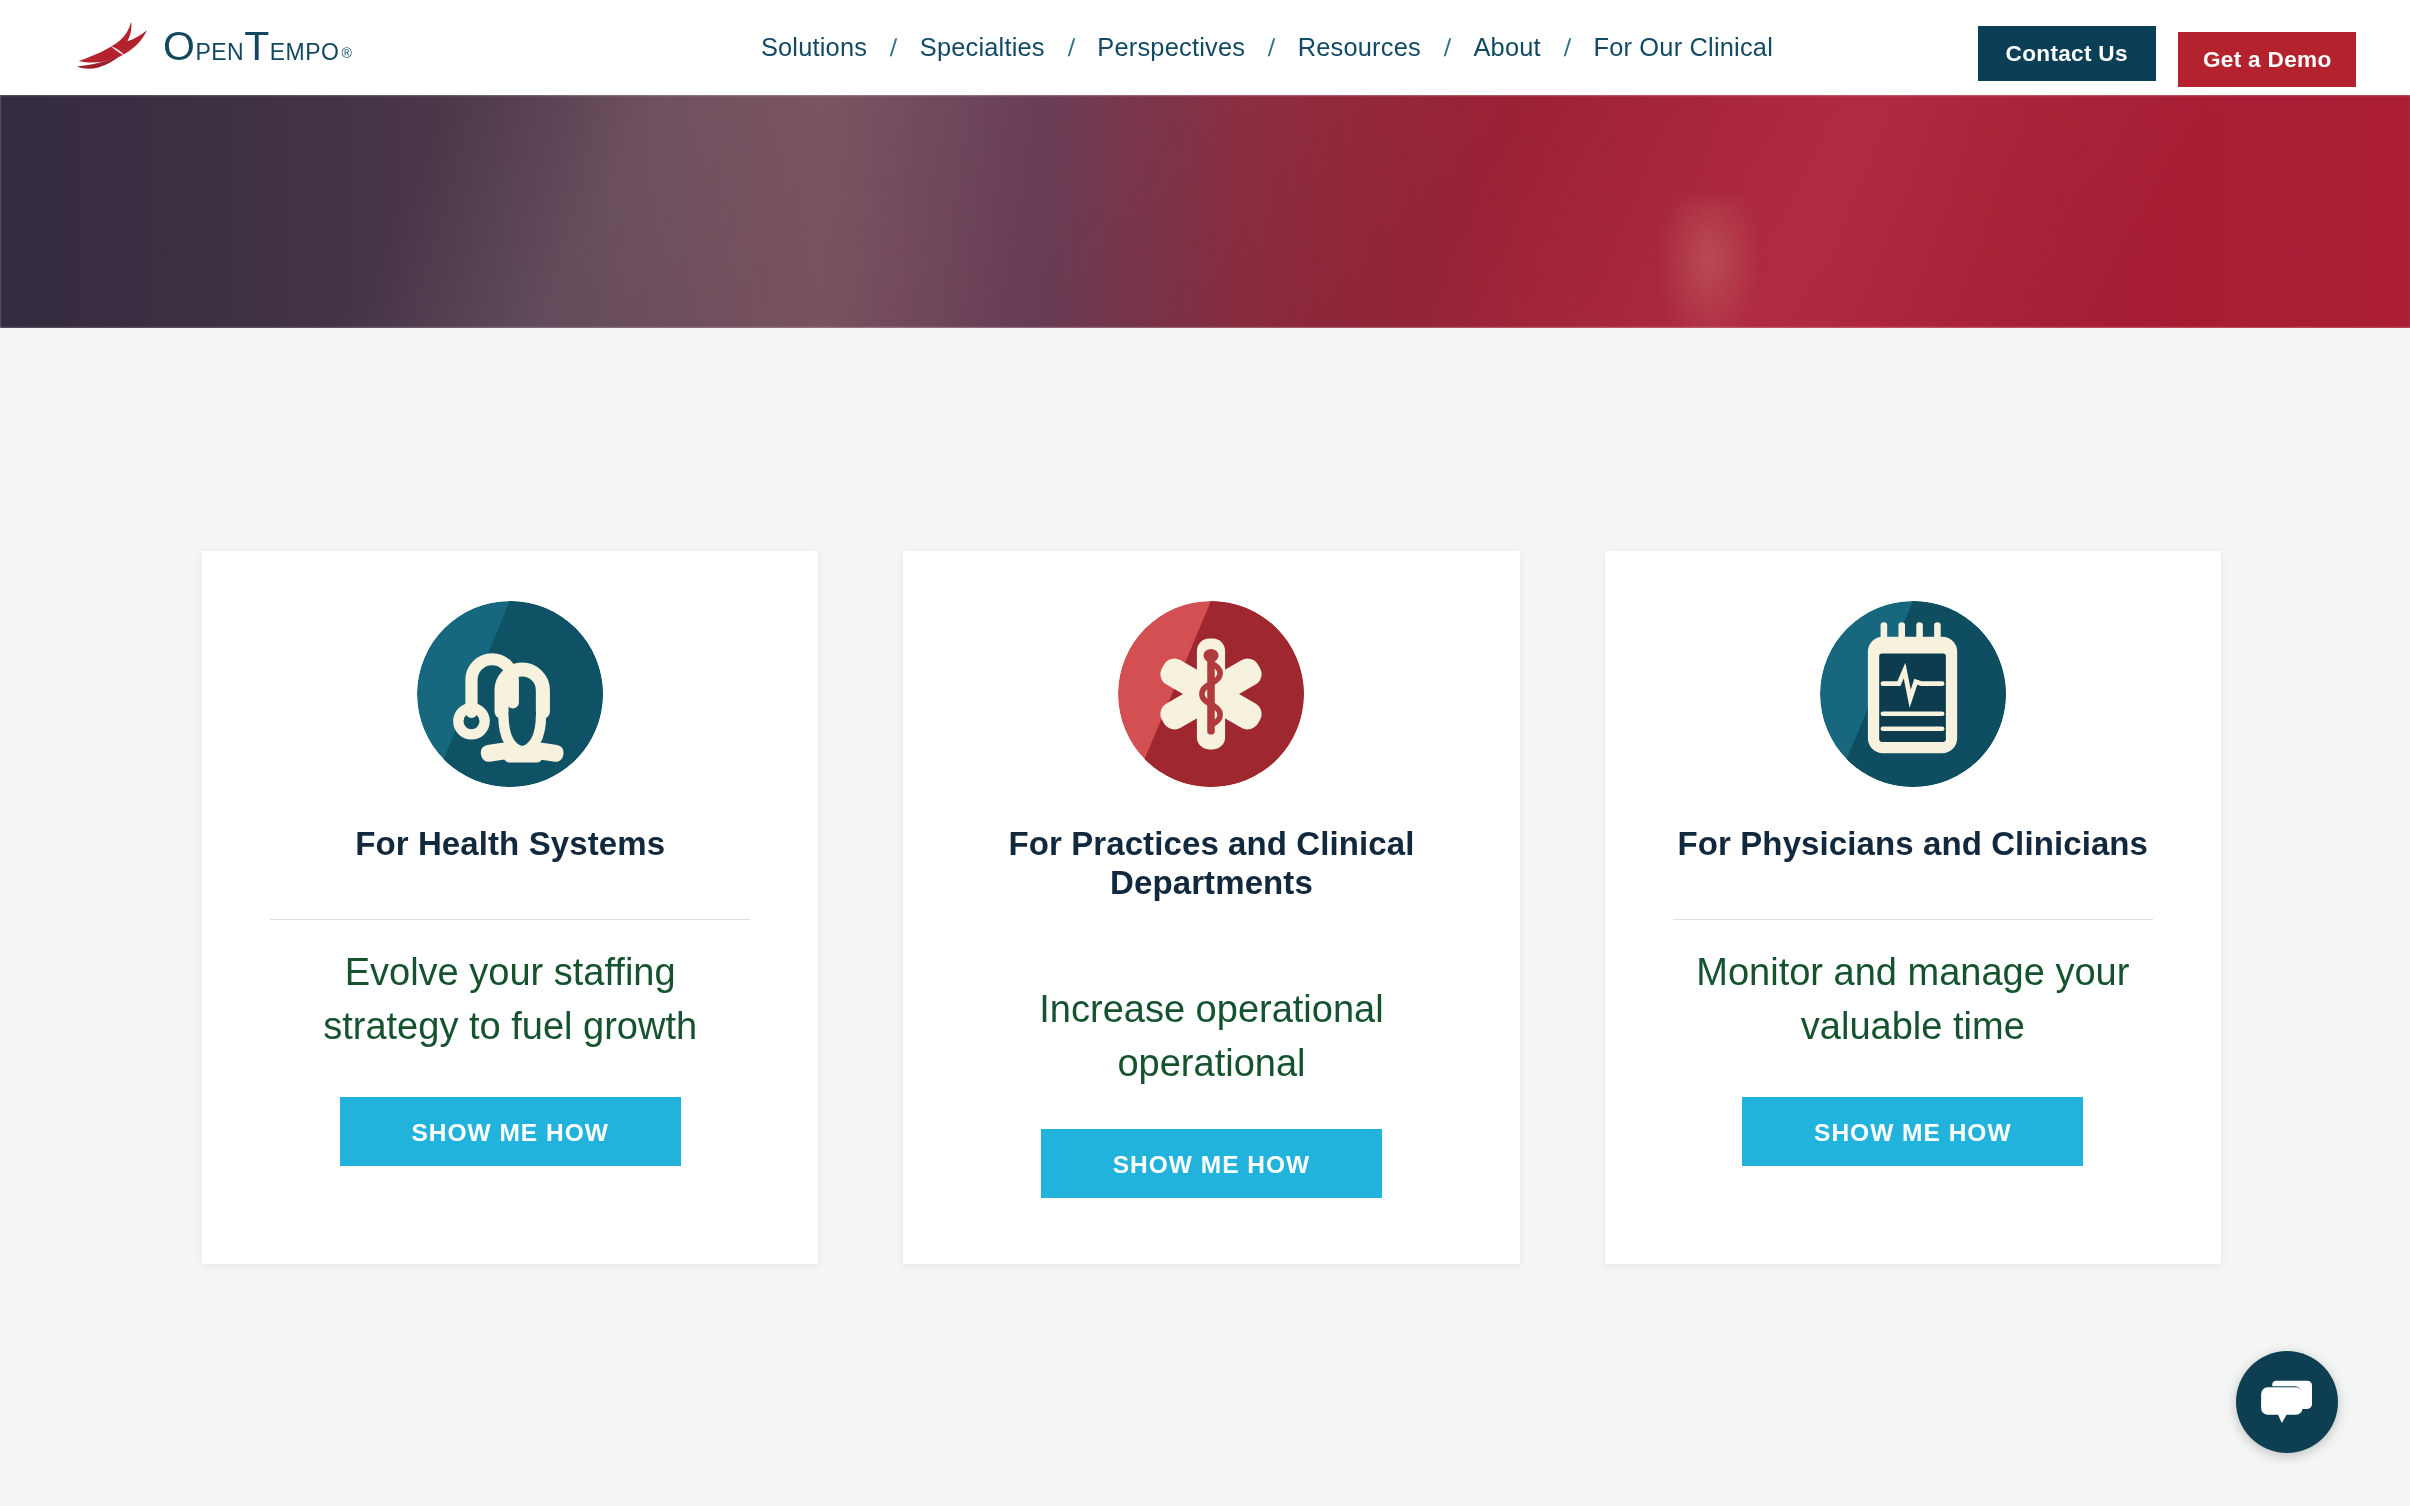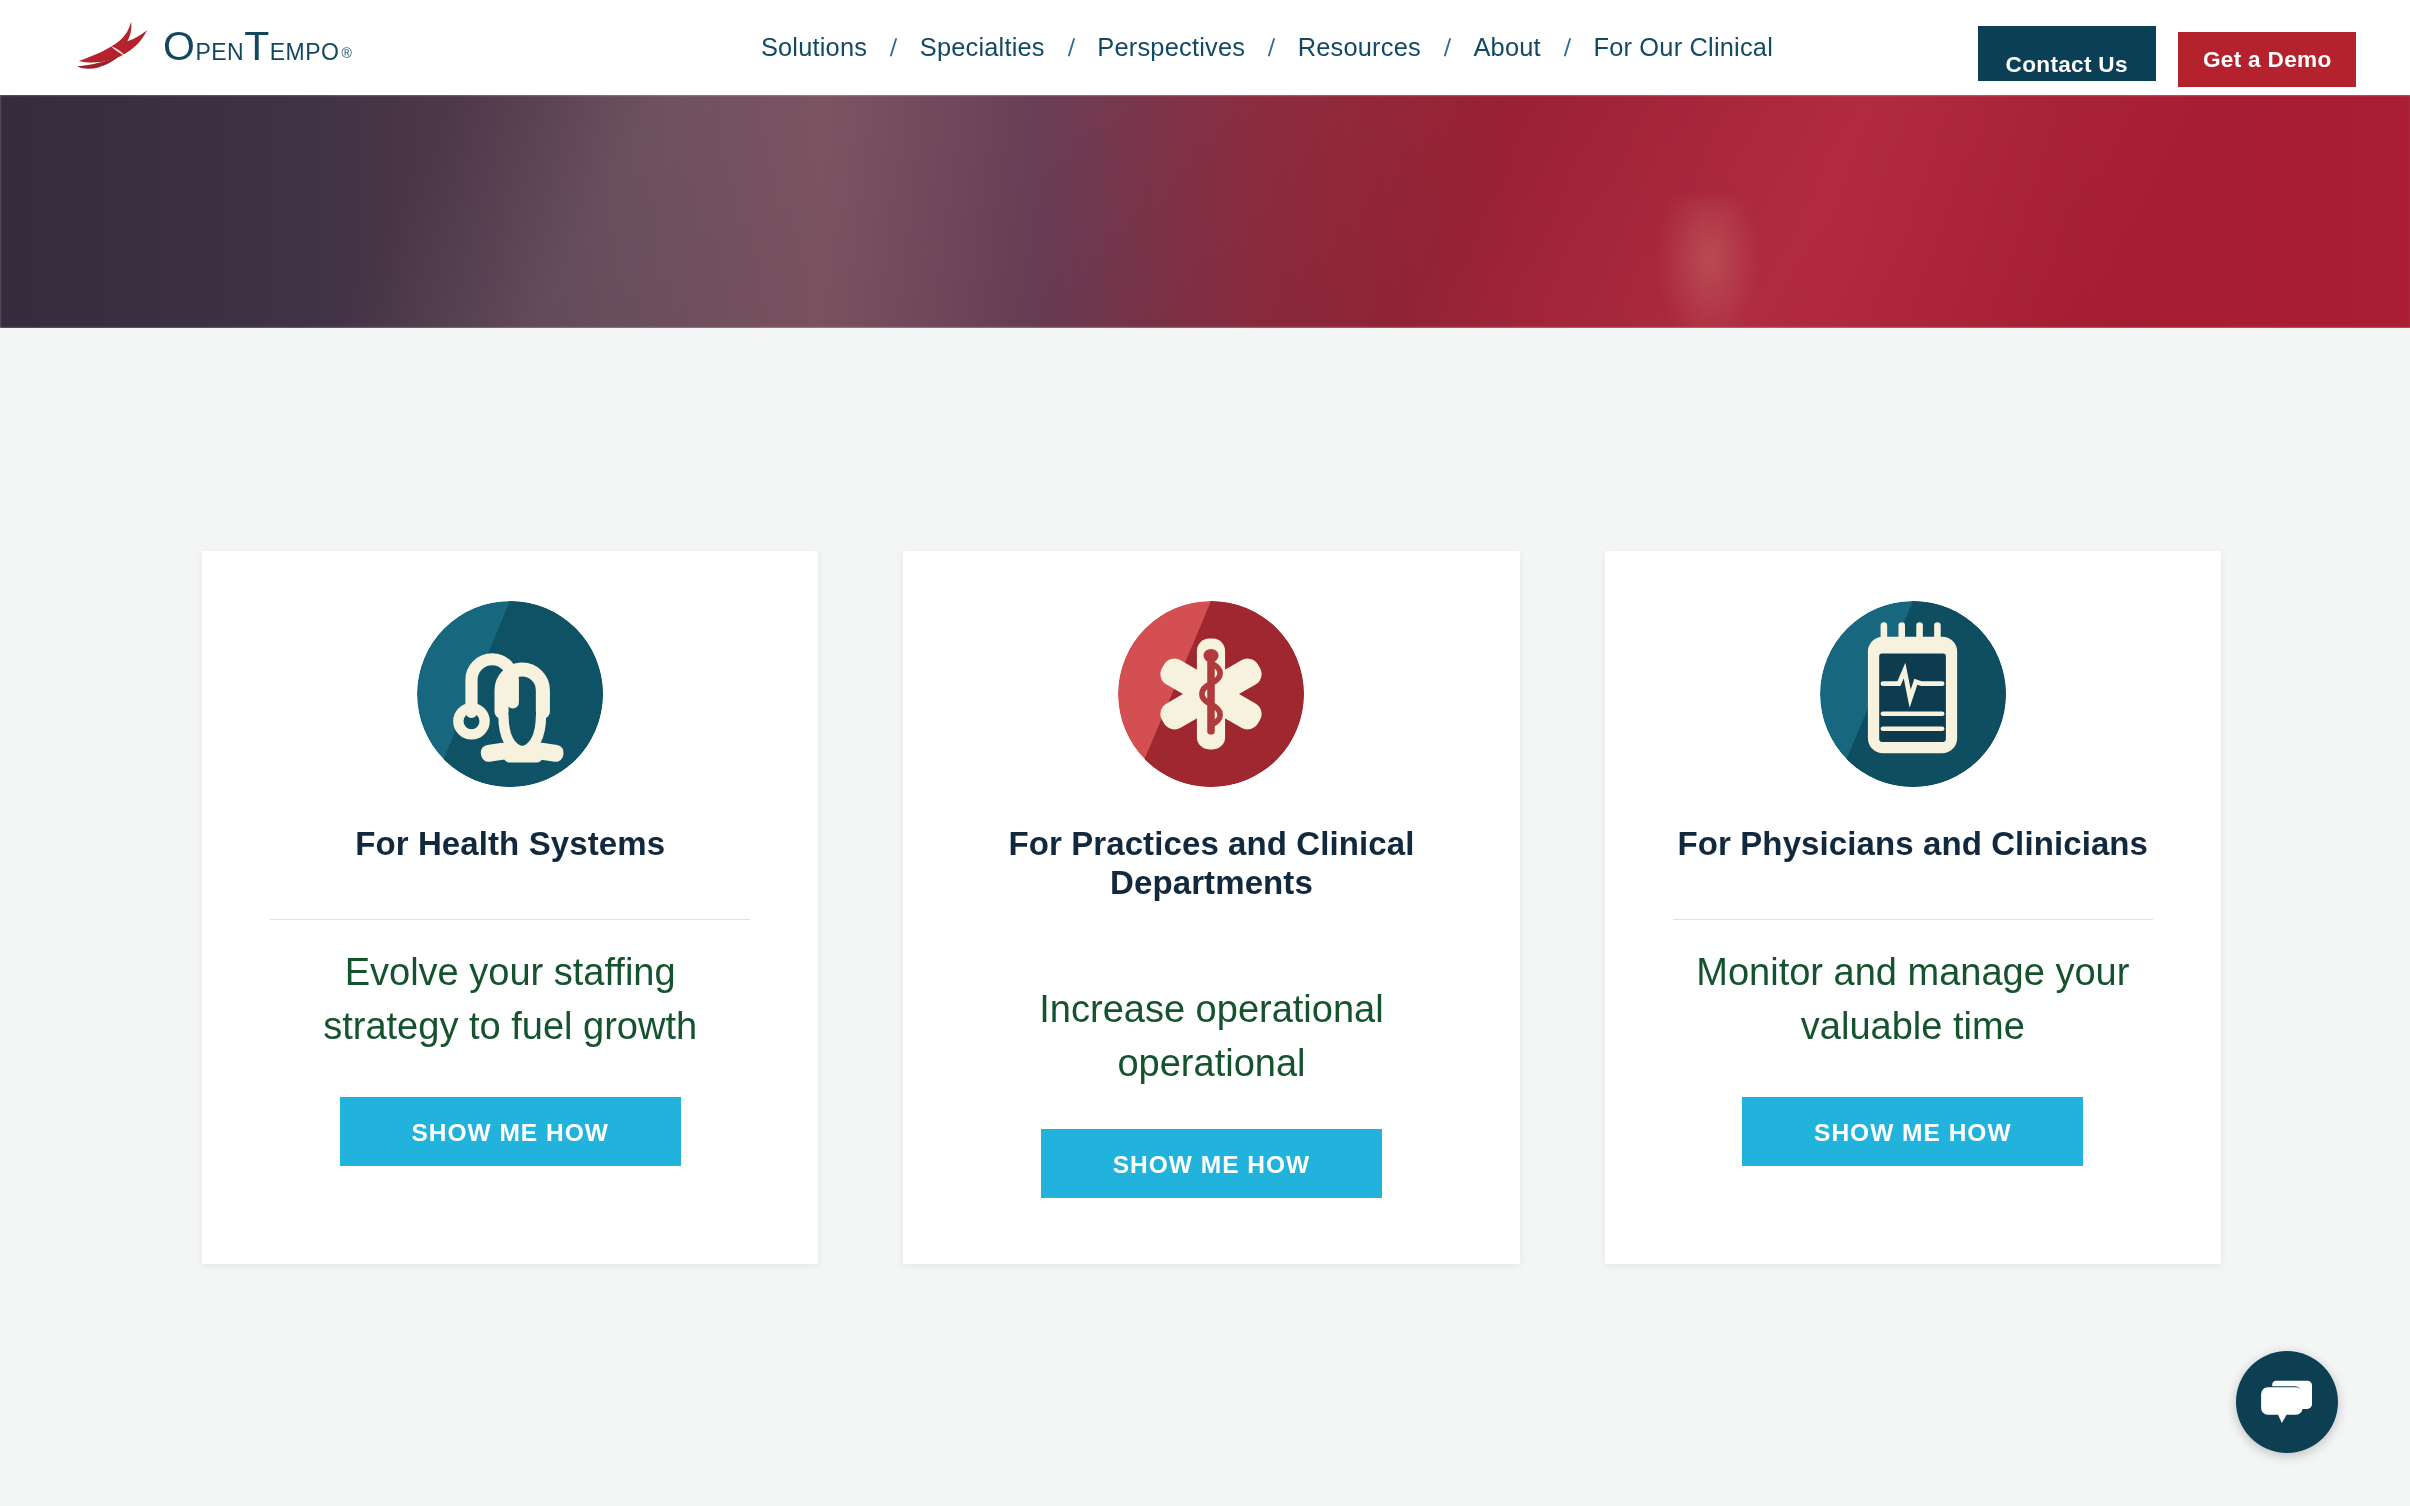--- a/index.html
+++ b/index.html
@@ -80,21 +80,21 @@
     display: flex;
     align-items: center;
     gap: 22.6px;
   }
   .btn-contact {
     background: #0b3f56;
     color: #ffffff;
     font-size: 22.6px;
     font-weight: 700;
     letter-spacing: 0.3px;
-    padding: 11px 28px;
+    padding: 0 28px;
     height: 55px;
     line-height: 55px;
     border: none;
     cursor: pointer;
     font-family: "Liberation Sans", sans-serif;
   }
   .btn-demo {
     background: #b4222e;
     color: #ffffff;
     font-size: 22.6px;

